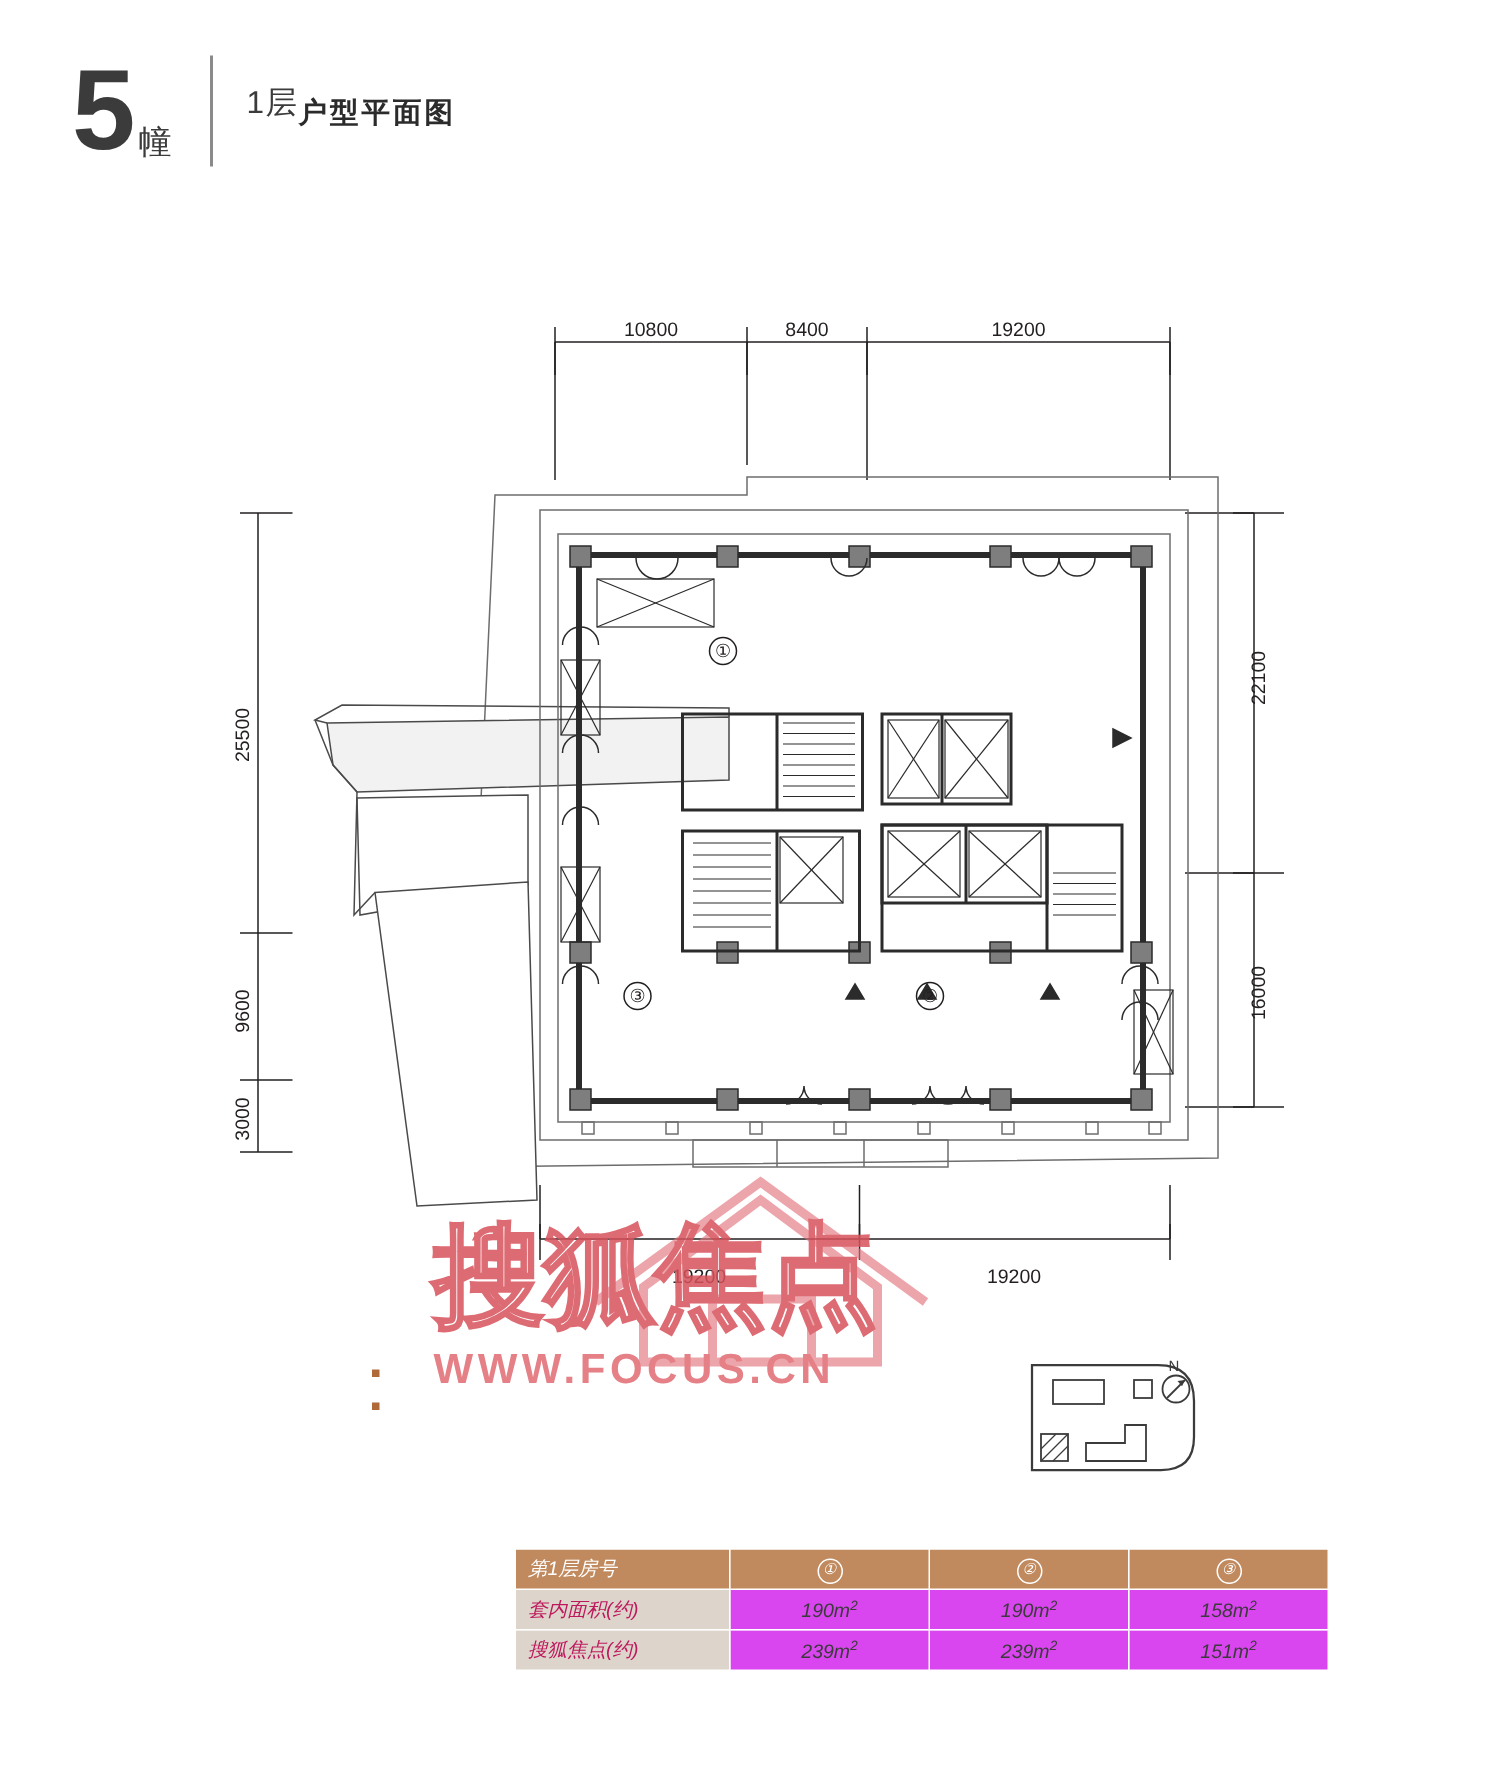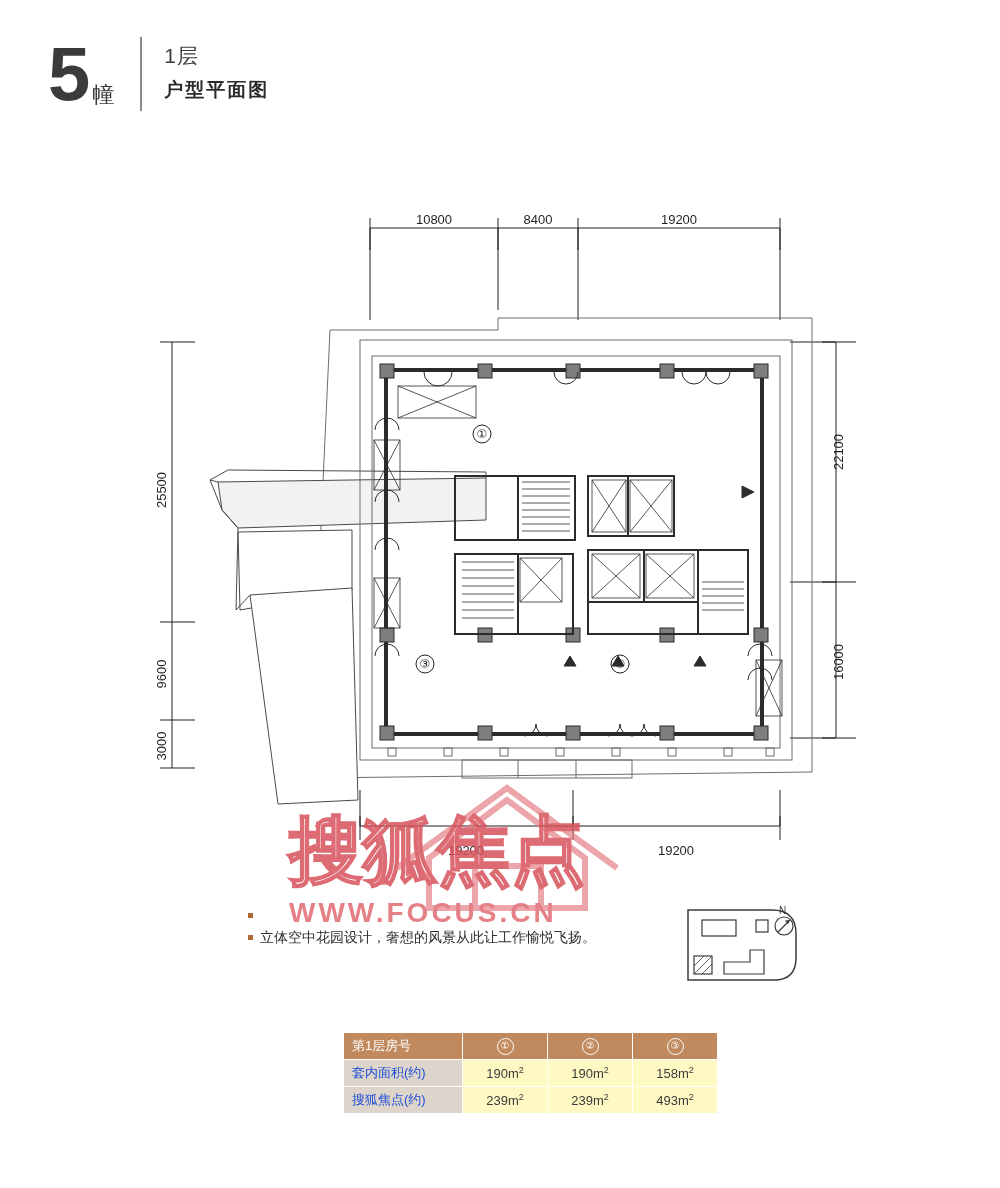--- a/index.html
+++ b/index.html
@@ -40,21 +40,21 @@
     padding-bottom: 6px;
   }
   .header-divider {
     width: 2px;
     height: 74px;
     background: #8a8a8a;
     margin: 0 22px 0 26px;
   }
   .header-texts {
     display: flex;
-    flex-direction: column;
+    flex-direction: row;
     justify-content: center;
   }
   .floor-label {
     font-size: 21px;
     line-height: 27px;
     color: #3b3b3b;
     letter-spacing: 1px;
   }
   .plan-title {
     font-size: 19px;
@@ -143,40 +143,41 @@
     position: absolute;
     left: 343px;
     top: 1032px;
     border-collapse: collapse;
     font-size: 13px;
   }
   .area-table td {
     border: 1px solid #ffffff;
     text-align: center;
     height: 26px;
-    padding: 0 0;
+    padding: 0 24px;
+    font-style: italic;
   }
   .area-table .hdr {
     background: #c08a5e;
     color: #ffffff;
     font-weight: normal;
   }
   .area-table .hdr-left {
     text-align: left;
     padding-left: 8px;
     width: 110px;
   }
   .area-table .rowlabel {
     background: #ddd4cb;
-    color: #1d4ed8;
+    color: #be185d;
     text-align: left;
     padding-left: 8px;
   }
   .area-table .cell {
-    background: #fef9c3;
+    background: #d946ef;
     color: #3b3b3b;
     width: 84px;
   }
   .area-table sup { font-size: 9px; }
   .circ {
     display: inline-block;
     border: 1px solid #ffffff;
     border-radius: 50%;
     width: 15px;
     height: 15px;
@@ -417,21 +418,20 @@
     <text x="10" y="142" font-size="28" font-weight="bold" fill="#e06a72" letter-spacing="3" font-family="Liberation Sans, sans-serif">WWW.FOCUS.CN</text>
   </svg>
 </div>
 
 <div class="features">
   <div class="feature-row">
     <div class="bullet"></div>
   </div>
   <div class="feature-row">
     <div class="bullet"></div>
-    <div class="feature-text">立体空中花园设计，奢想的风景从此让工作愉悦飞扬。</div>
   </div>
 </div>
 
 <div class="keyplan">
   <svg width="140" height="90" viewBox="0 0 140 90" xmlns="http://www.w3.org/2000/svg">
     <path d="M8 10 L92 10 Q116 10 116 34 L116 58 Q116 80 94 80 L8 80 Z" fill="#ffffff" stroke="#3b3b3b" stroke-width="1.5"></path>
     <rect x="22" y="20" width="34" height="16" fill="#ffffff" stroke="#3b3b3b" stroke-width="1.2"></rect>
     <rect x="76" y="20" width="12" height="12" fill="#ffffff" stroke="#3b3b3b" stroke-width="1.2"></rect>
     <g>
       <rect x="14" y="56" width="18" height="18" fill="#ffffff" stroke="#3b3b3b" stroke-width="1.2"></rect>
@@ -460,16 +460,16 @@
     <tr>
       <td class="rowlabel">套内面积(约)</td>
       <td class="cell"><span>190m</span><sup>2</sup></td>
       <td class="cell"><span>190m</span><sup>2</sup></td>
       <td class="cell"><span>158m</span><sup>2</sup></td>
     </tr>
     <tr>
       <td class="rowlabel">搜狐焦点(约)</td>
       <td class="cell"><span>239m</span><sup>2</sup></td>
       <td class="cell"><span>239m</span><sup>2</sup></td>
-      <td class="cell"><span>493m</span><sup>2</sup></td>
+      <td class="cell"><span>151m</span><sup>2</sup></td>
     </tr>
   </tbody>
 </table>
 
 </body></html>

